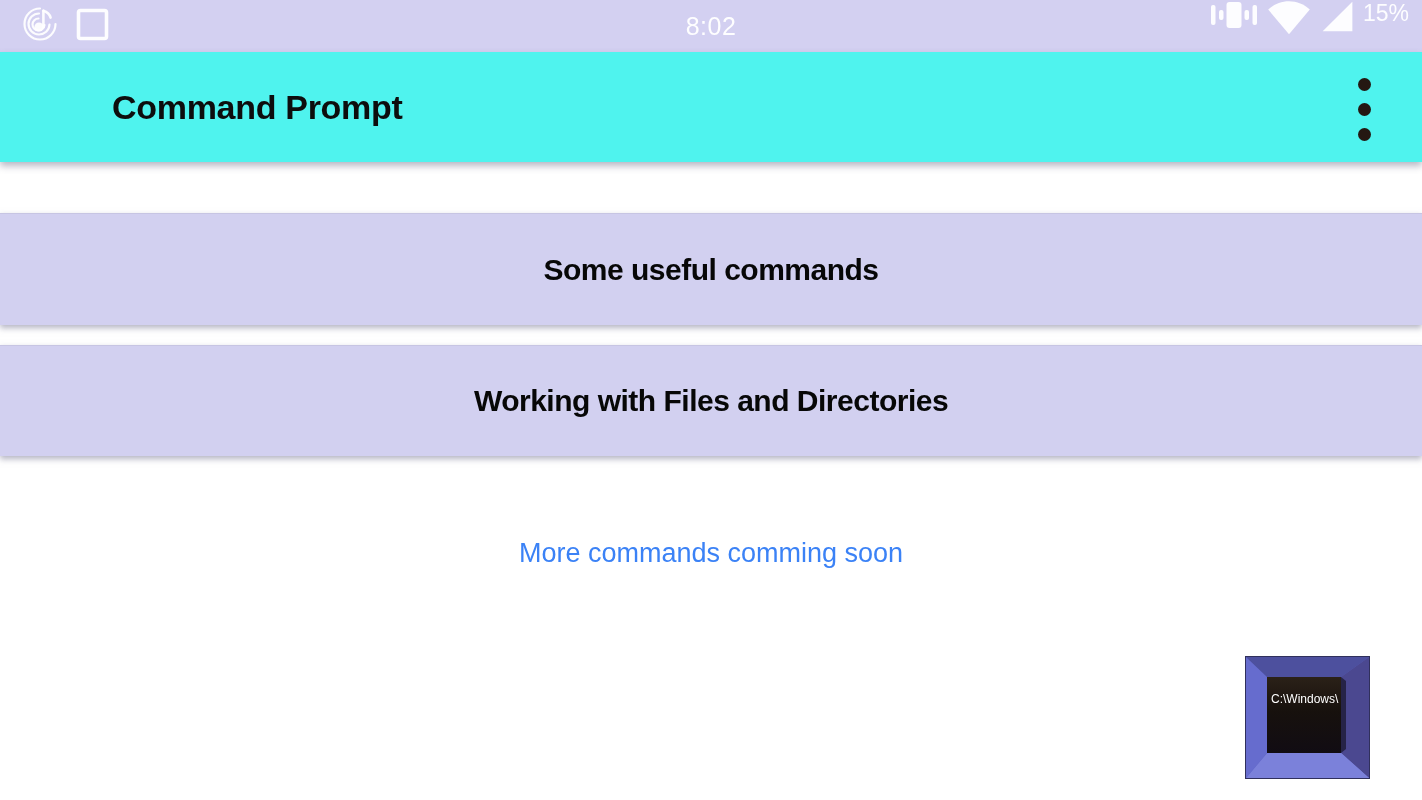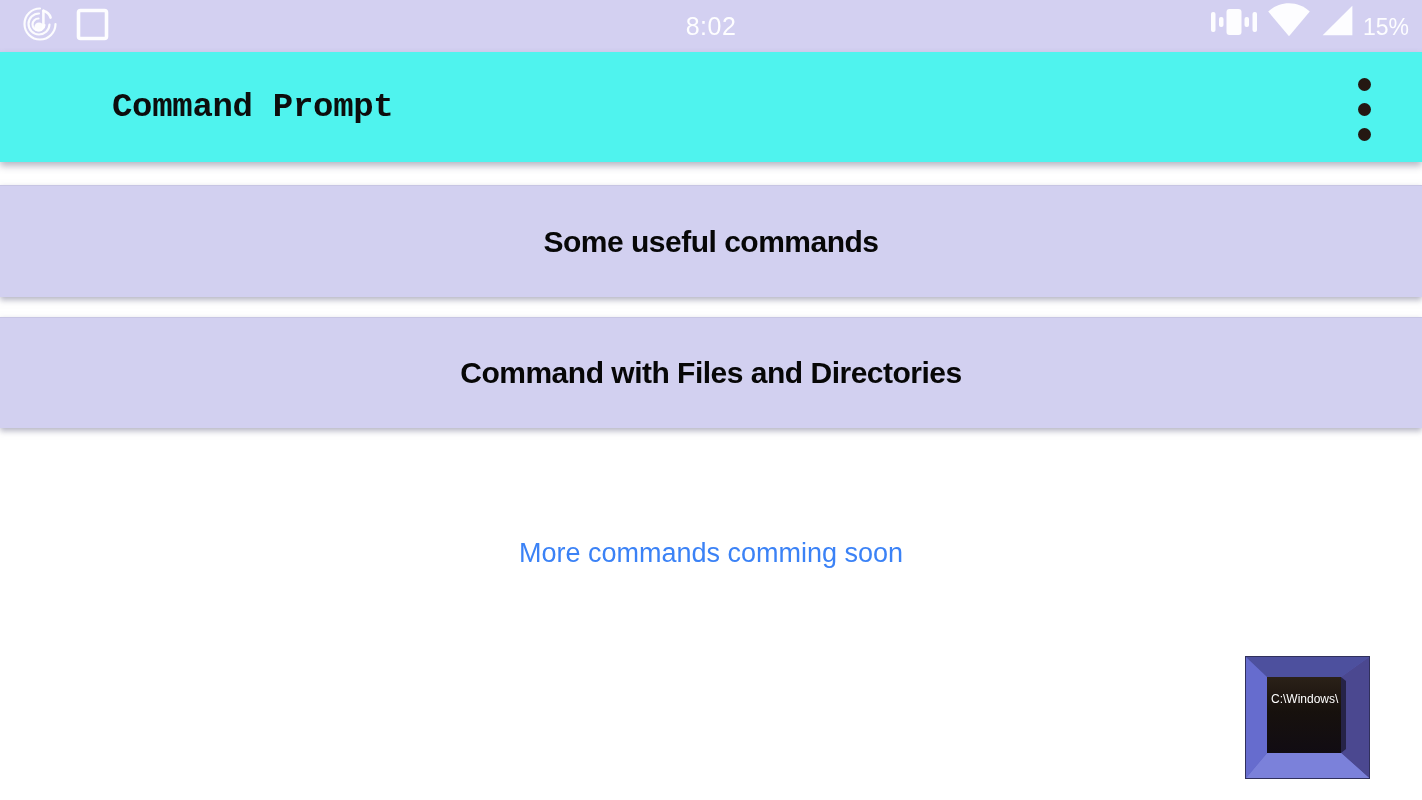--- a/index.html
+++ b/index.html
@@ -23,31 +23,30 @@
   }
   .status-time {
     position:absolute; left:0; right:0; top:0; height:52px;
     display:flex; align-items:center; justify-content:center;
     font-size:25px; font-weight:500; color:#fefeff;
     letter-spacing:0.5px;
     border-radius:24px;
   }
   .status-right {
     position:absolute; right:13px; top:0; height:41px;
-    display:flex; align-items:flex-end; gap:9px;
+    display:flex; align-items:flex-start; gap:9px;
   }
   .battery-text { font-size:23px; color:#fdfdff; }
 
   
   .app-bar {
     position:absolute; top:52px; left:0; width:1422px; height:110px;
     background:#4ff3ee;
     box-shadow:0 4px 7px rgba(95,95,125,0.45);
     z-index:5;
-    font-family:Liberation Mono, monospace;
   }
   .app-title {
     position:absolute; left:112px; top:0; height:110px;
     display:flex; align-items:center;
     font-size:34px; font-weight:bold; color:#0d0d0d;
     letter-spacing:-0.3px;
   }
   .overflow-btn {
     position:absolute; right:38px; top:16px; width:40px; height:82px;
     display:flex; flex-direction:column; align-items:center;
@@ -59,20 +58,21 @@
   }
 
   
   .menu-button {
     position:absolute; left:0; width:1422px;
     background:#d2d0f0;
     box-shadow:0 3px 6px rgba(105,105,135,0.5);
     border-top:1px solid rgba(0,0,0,0.05);
     display:flex; align-items:center; justify-content:center;
     cursor:pointer;
+    margin-top:28px;
   }
   .menu-button-1 { top:185px; height:112px; }
   .menu-button-2 { top:317px; height:111px; }
   .menu-button .label {
     font-size:30px; font-weight:bold; color:#070707;
     letter-spacing:-0.5px;
   }
 
   
   .coming-soon {
@@ -144,21 +144,21 @@
       <span class="dot"></span>
     </span>
   </div>
 </header>
 
 <div class="menu-button menu-button-1">
   <span class="label">Some useful commands</span>
 </div>
 
 <div class="menu-button menu-button-2">
-  <span class="label">Command with Files and Directories</span>
+  <span class="label">Working with Files and Directories</span>
 </div>
 
 <div class="coming-soon">More commands comming soon</div>
 
 <div class="app-logo">
   <svg width="125" height="123" viewBox="0 0 125 123">
     <defs>
       <linearGradient id="frameGrad" x1="0" y1="0" x2="1" y2="1">
         <stop offset="0" stop-color="#45488f"></stop>
         <stop offset="0.5" stop-color="#5f65c6"></stop>

